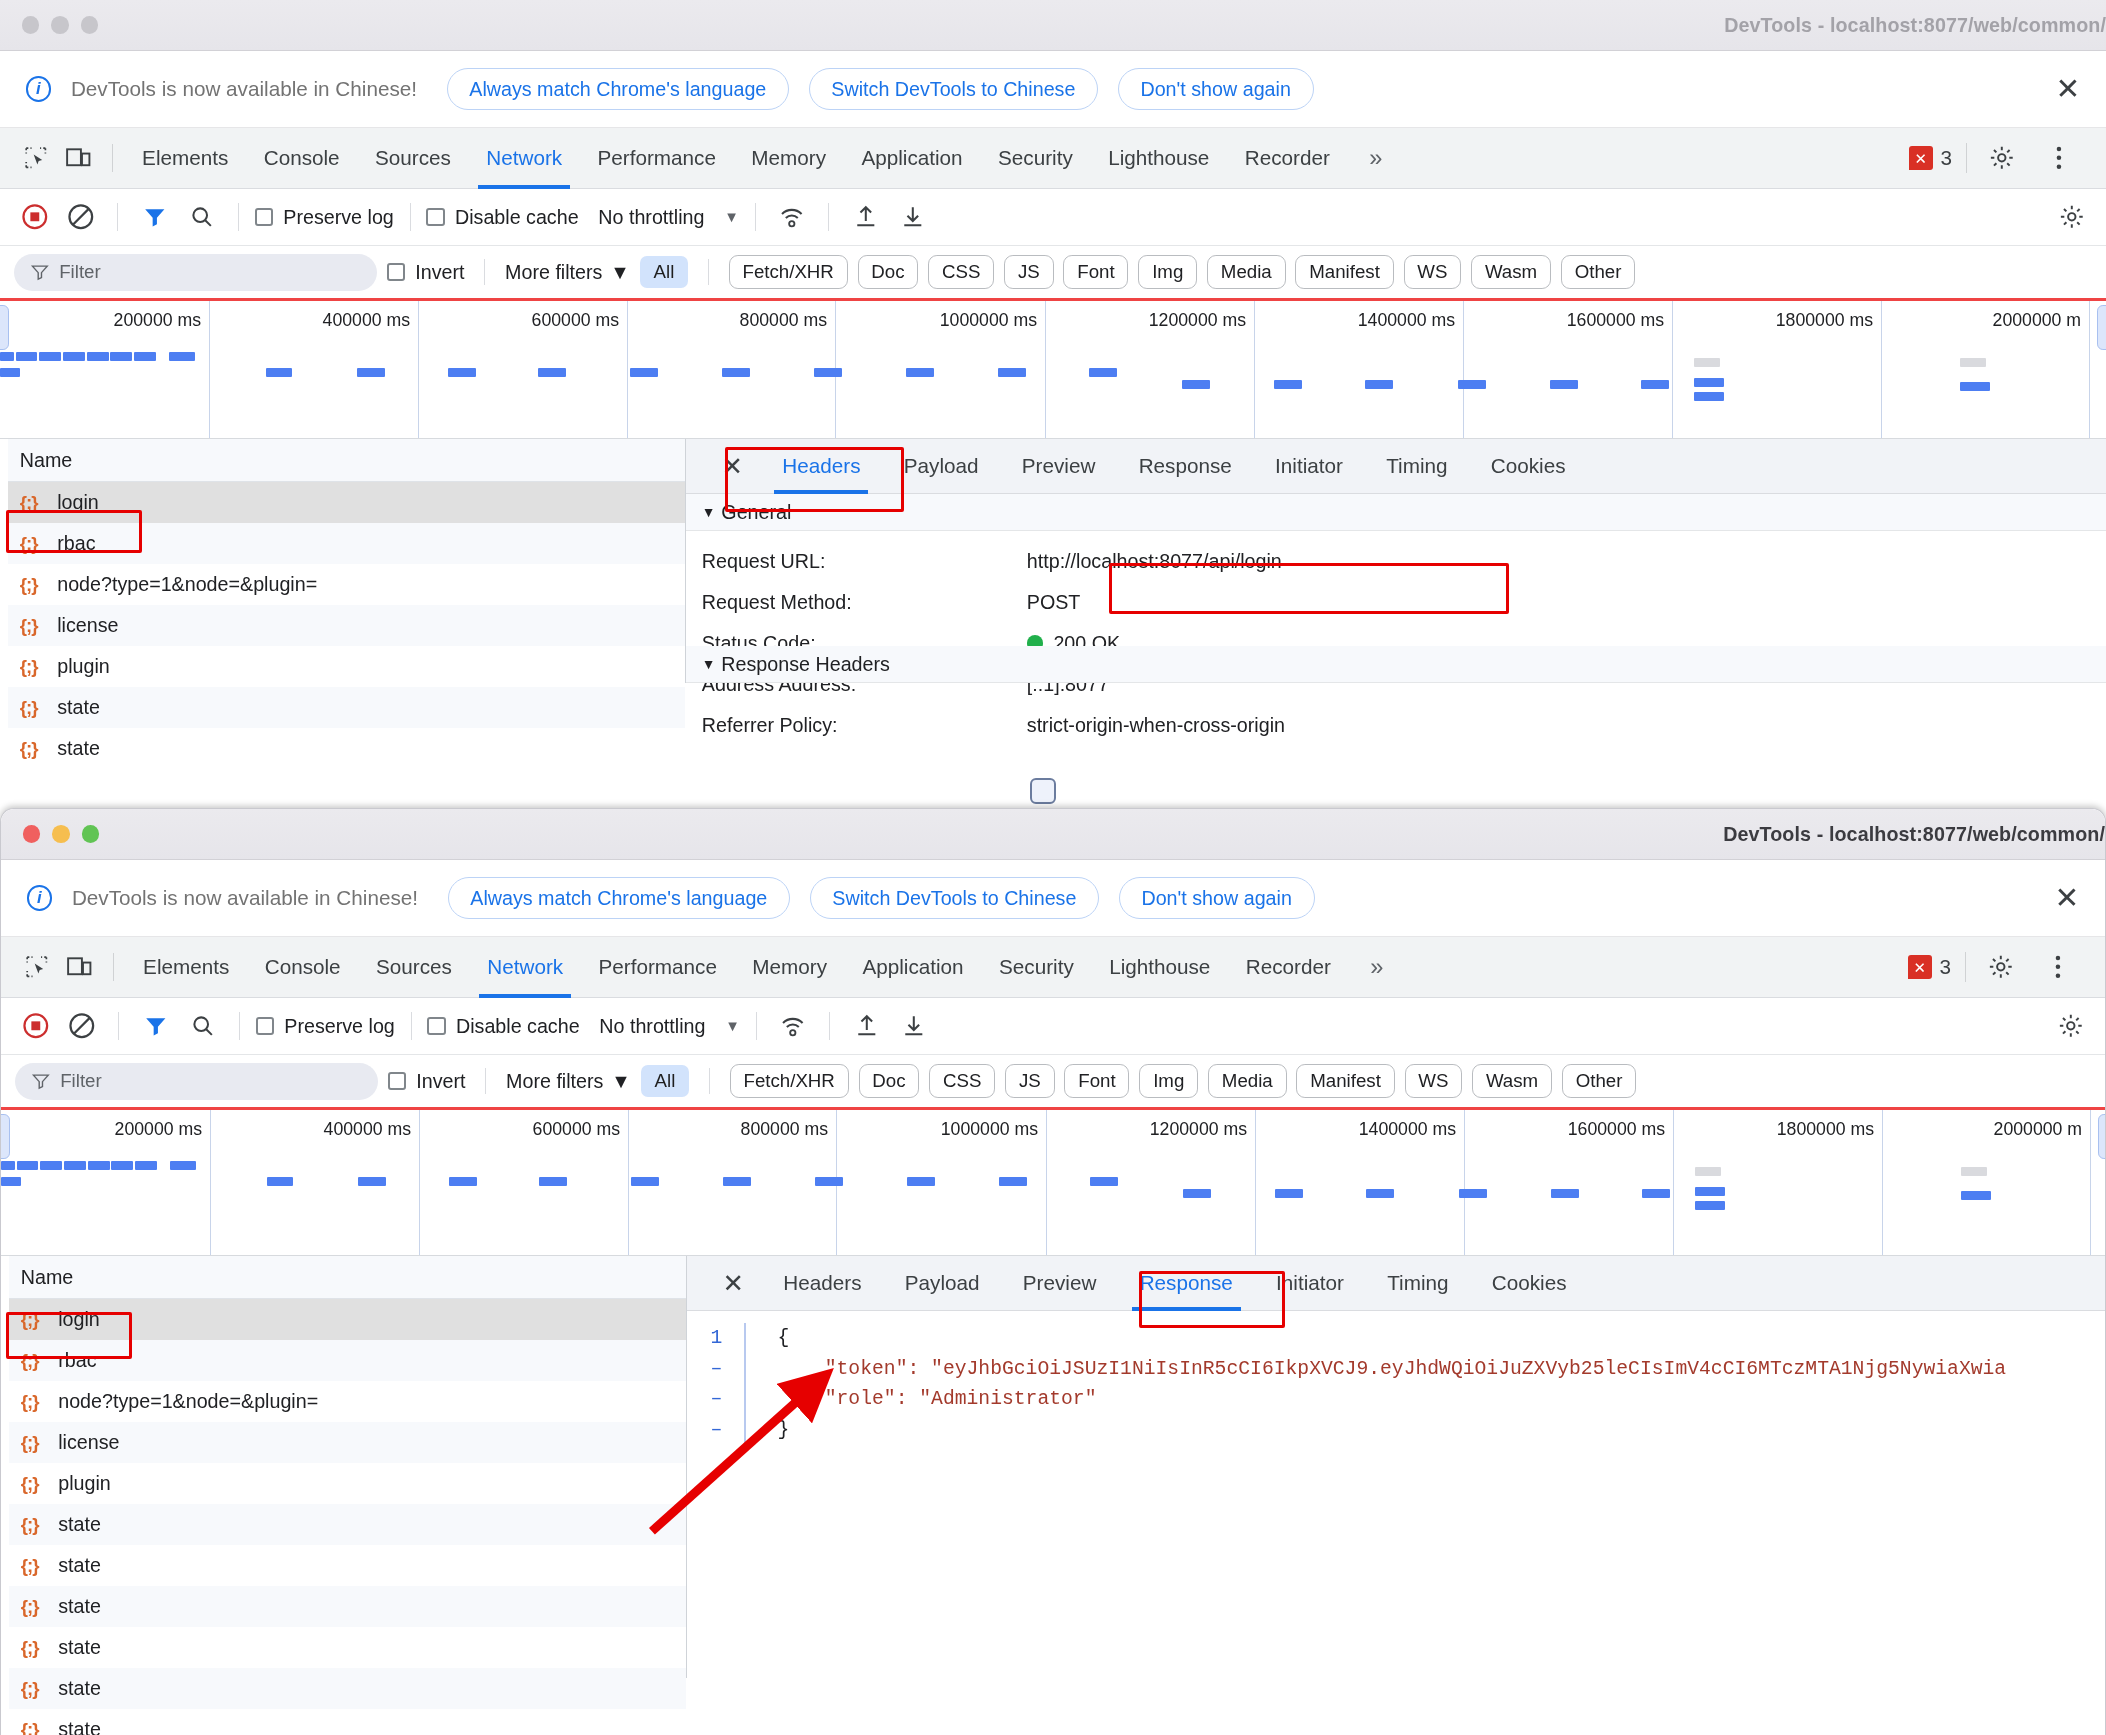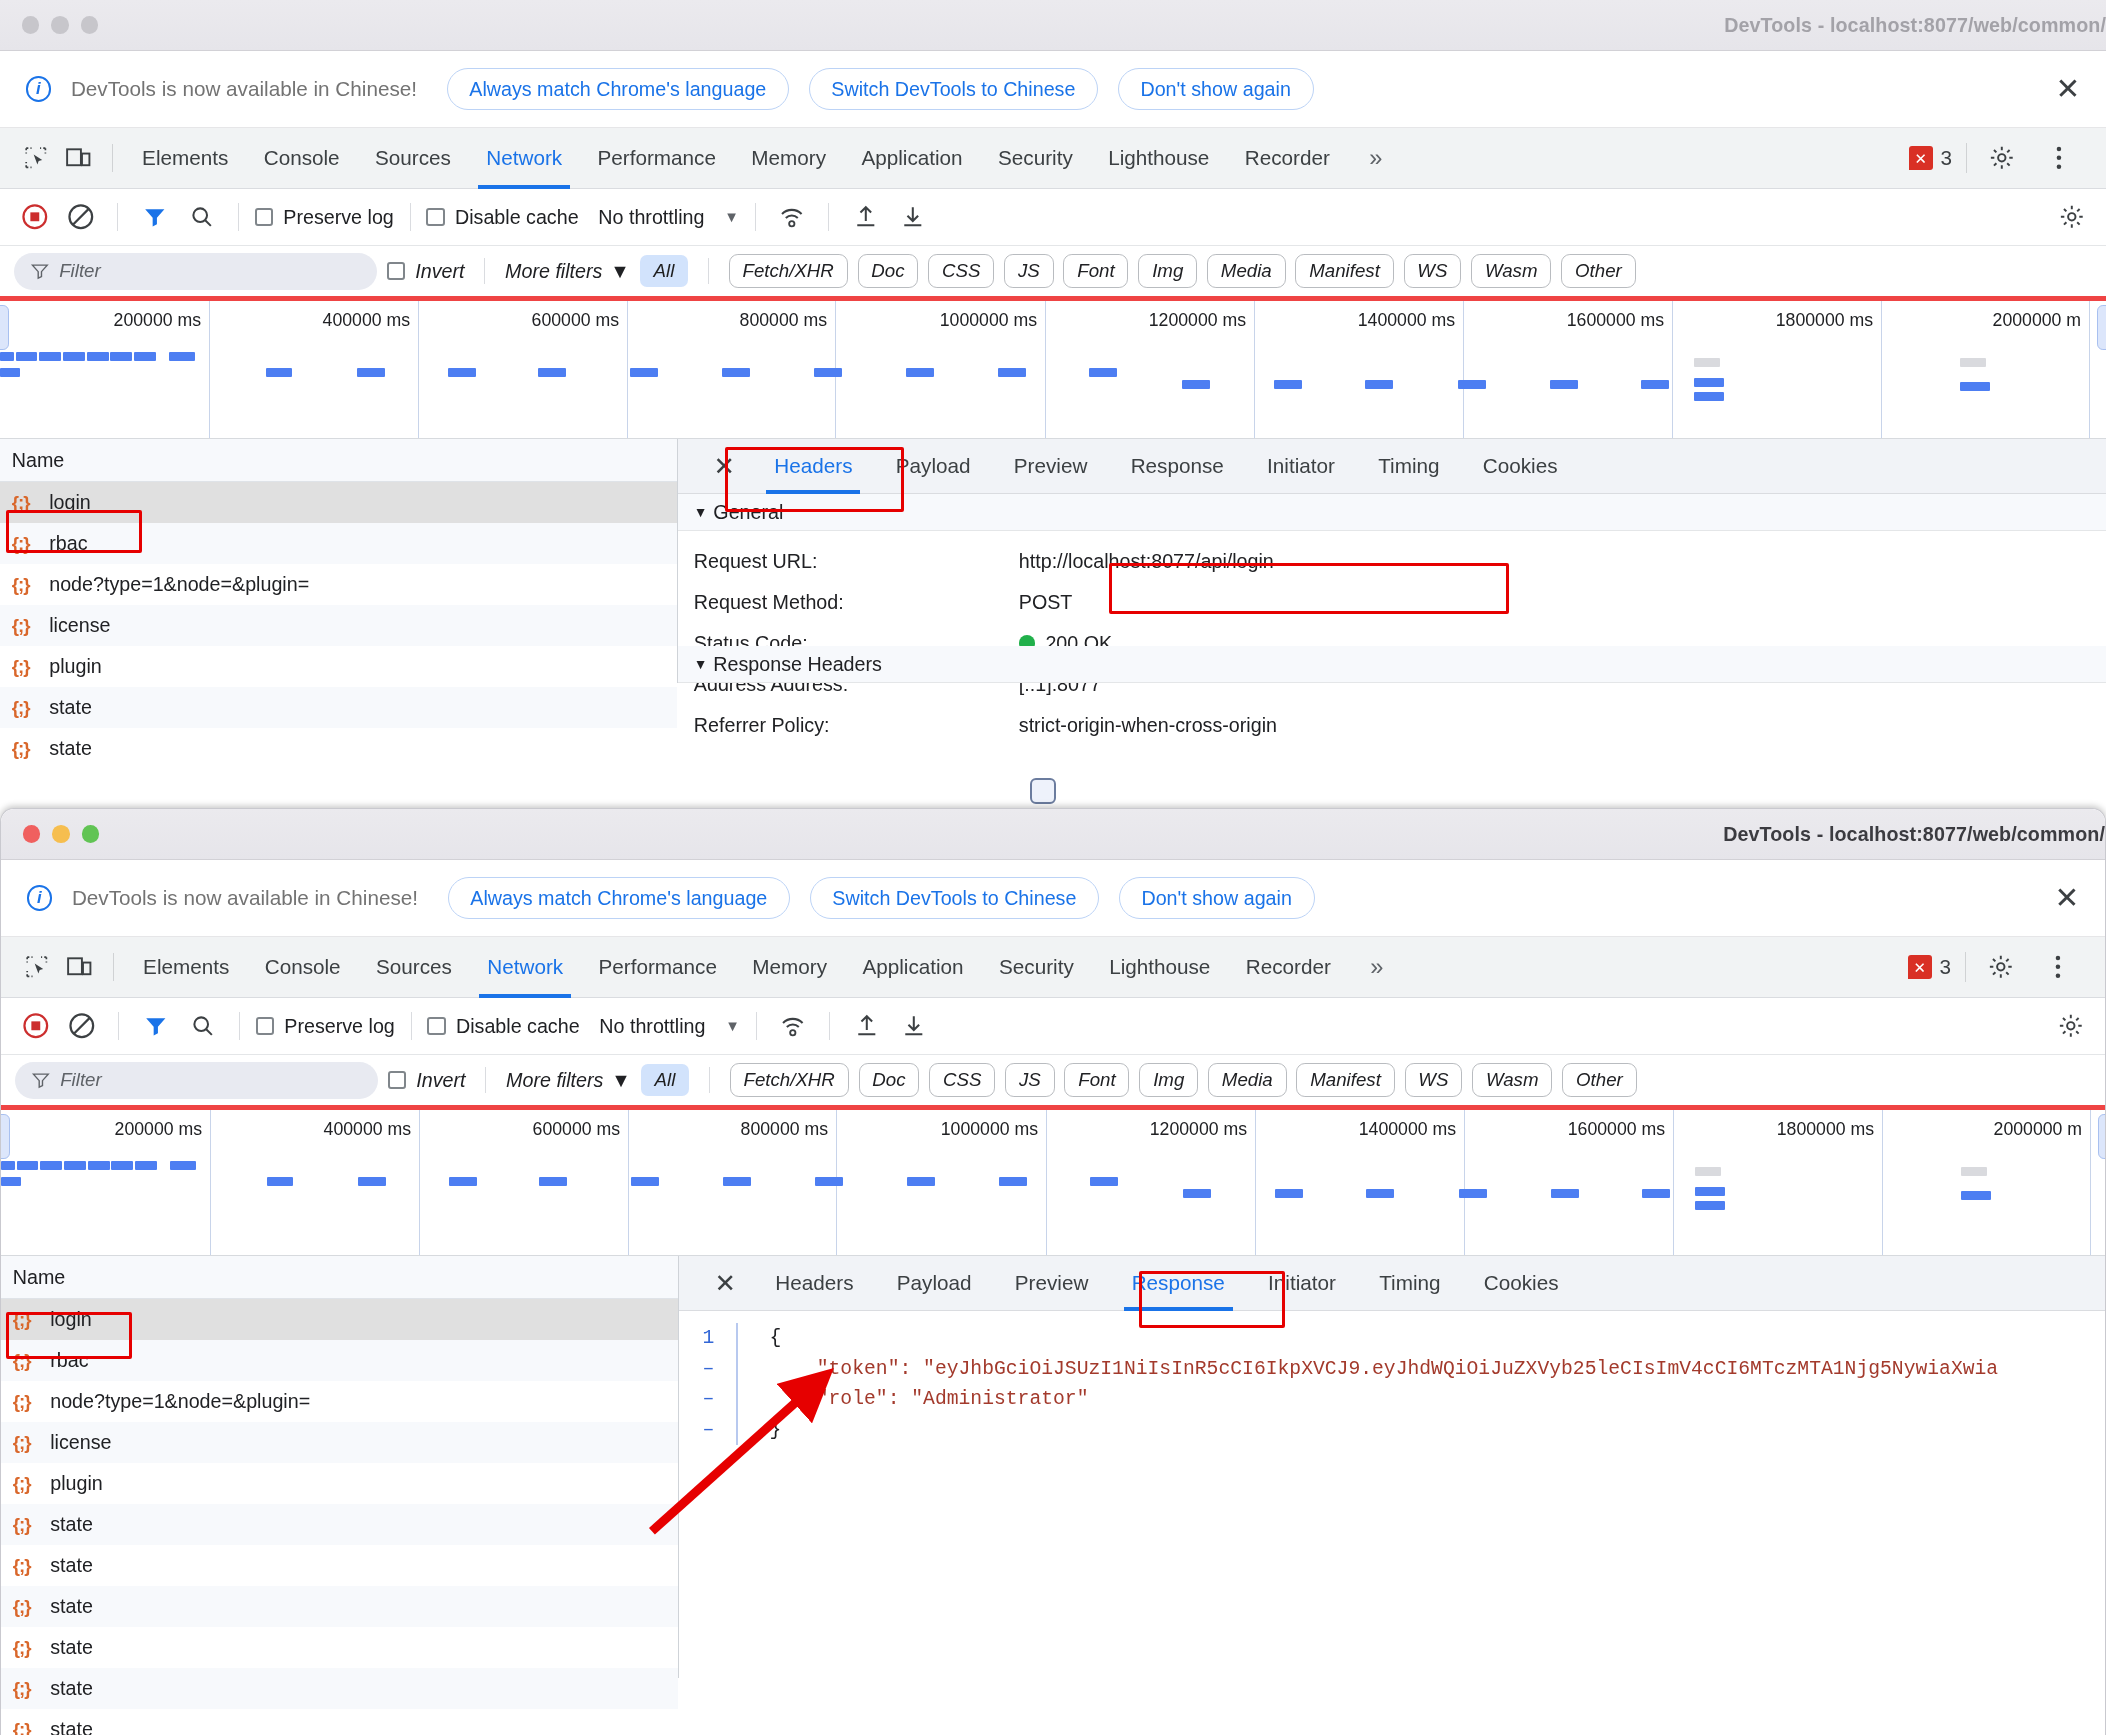--- a/index.html
+++ b/index.html
@@ -88,21 +88,21 @@
   .tb-sep { width:1px; height:27.6px; background:#dadce0; margin:0 9.9px; }
   .chk-wrap { display:flex; align-items:center; gap:9.9px; font-size:19.7px; color:#202124; cursor:pointer; }
   .chk { width:18.7px; height:18.7px; border:2px solid #80868b; border-radius:3px; }
   .throttle { font-size:19.7px; color:#202124; margin-left:13.8px; cursor:pointer; }
   .caret { font-size:14.8px; color:#5f6368; margin-left: 13.8px; cursor:pointer; }
   .net-bar .right { margin-left:auto; display:flex; align-items:center; }
 
   
   .filter-bar {
     height: 55px; background:#fff; display:flex; align-items:center;
-    padding: 0 13.8px; gap: 9.9px; border-bottom: 5px solid #ef4444; font-style: italic;
+    padding: 0 13.8px; gap: 9.9px; border-bottom: 3px solid #ef4444;
   }
   .filter-input {
     width: 363px; height: 37px; background:#e8eaf1; border-radius: 18.7px;
     display:flex; align-items:center; gap:9.9px; padding: 0 15.8px;
     font-size:18.7px; color:#5f6368; cursor:text;
   }
   .fsep { width:1px; height:25.6px; background:#dadce0; margin:0 9.9px; }
   .more-filters { font-size:19.7px; color:#202124; cursor:pointer; display:flex; align-items:center; gap:7.9px; }
   .ftype {
     font-size:18.7px; color:#202124; border:1px solid #b9bcc0; border-radius:8.9px;
@@ -113,21 +113,21 @@
   
   .overview { position: relative; height: 138px; background:#fff; border-bottom:1px solid #d7dade; overflow:hidden; }
   .ov-grid { position:absolute; top:0; bottom:0; width:1px; background:#c8d4ea; }
   .ov-label { position:absolute; top:8.9px; font-size:17.7px; color:#202124; transform: translateX(-100%); padding-right:7.9px; white-space:nowrap;}
   .ov-bar { position:absolute; height:8.9px; background:#4d7ef2; border-radius:1px; }
   .ov-bar.gray { background:#d9dade; }
   .ov-handle { position:absolute; top:3.9px; width:17.7px; height:45px; background:#dce6fb;
                border:1px solid #a8c0f0; border-radius:5.9px; }
 
   
-  .panes { display:flex; background:#fff; }
+  .panes { display:flex; background:#fff;padding-left:8px; }
   .name-pane { width: 678px; border-right: 1px solid #cfd3d8; background:#fff; }
   .name-head { height:43px; display:flex; align-items:center; padding-left:11.8px;
                font-size:19.7px; color:#202124; background:#f7f9fc; border-bottom:1px solid #dfe3e8; }
   .row { height:41px; display:flex; align-items:center; gap:11.8px; padding-left:11.8px; font-size:19.7px; color:#202124; cursor:pointer; }
   .row:nth-child(even) { background:#f7f9fc; }
   .row.selected { background:#e0e0e0; }
   .json-ic { width:25.6px; font-size:18.7px; color:#d9672b; font-weight:bold; flex:none; letter-spacing:-1px; }
 
   
   .detail-pane { flex: 1; background:#fff; position:relative; }

